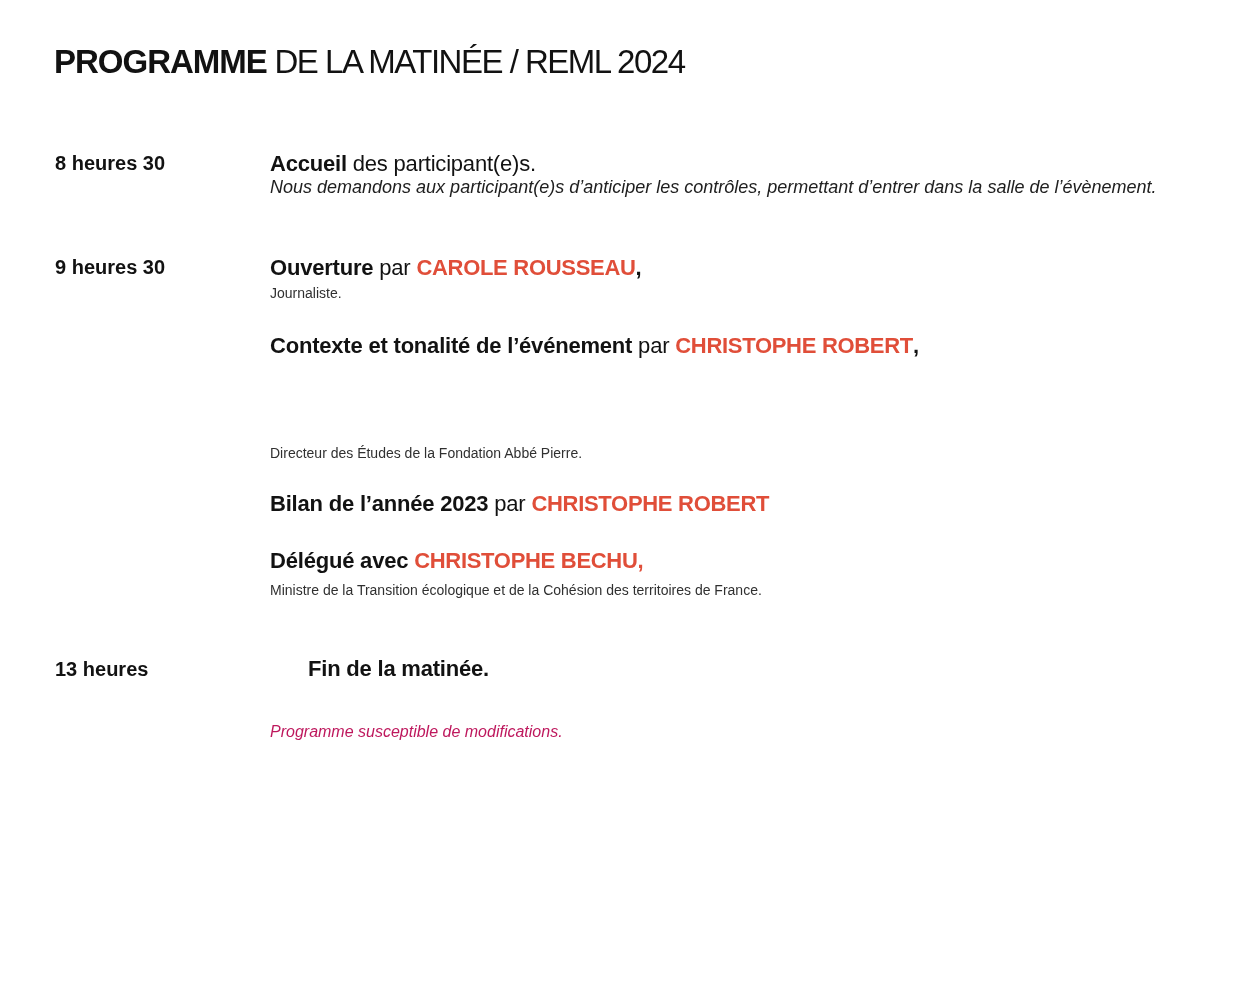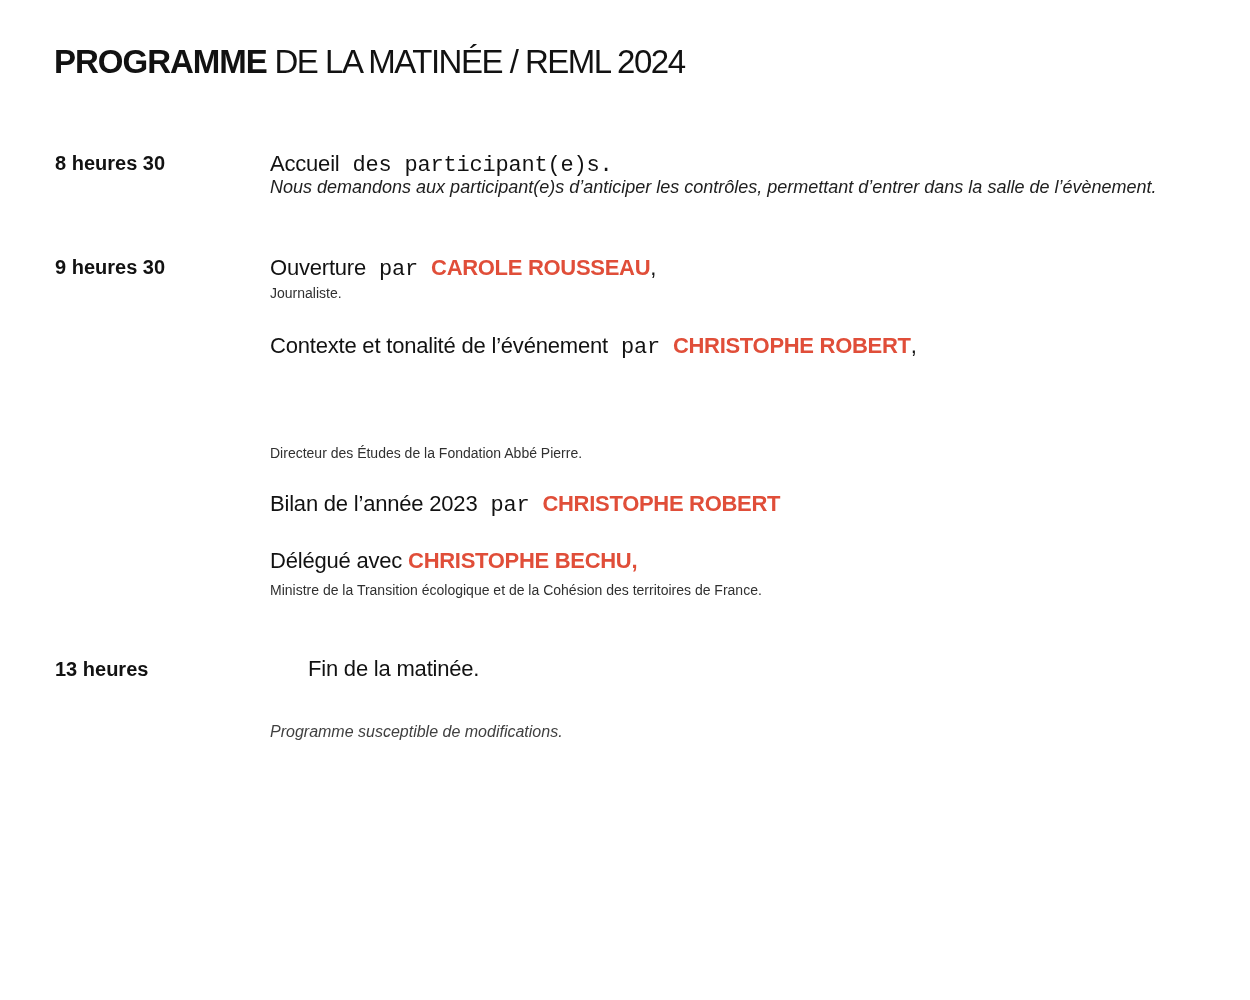--- a/index.html
+++ b/index.html
@@ -19,32 +19,32 @@
   
   .title { left: 54px; top: 42px; font-size: 33px; line-height: 40px; letter-spacing: -1px; }
   .title .t-bold { font-weight: 800; }
   .title .t-rest { font-weight: 400; letter-spacing: -1.5px; }
 
   
   .time { left: 55px; font-size: 20px; font-weight: 700; line-height: 28px; color: var(--ink); }
 
   
   .heading { left: 270px; font-size: 22px; line-height: 27px; letter-spacing: -0.2px; color: var(--ink); }
-  .heading .b { font-weight: 400; }
-  .heading .r { font-weight: 400; font-family: Liberation Mono, monospace; }
+  .heading .b { font-weight: 700; }
+  .heading .r { font-weight: 400; }
   .heading .a { font-weight: 700; color: var(--accent); letter-spacing: -0.3px; }
 
   
   .sub { left: 270px; font-size: 14px; font-weight: 400; line-height: 26px; color: var(--ink-soft); }
 
   
   .note { left: 270px; font-size: 18px; font-style: italic; line-height: 22px; color: #202020; width: 960px; }
 
   
-  .footer-note { left: 270px; font-size: 16px; font-style: italic; color: #404040; }
+  .footer-note { left: 270px; font-size: 16px; font-style: italic; color: #be185d; }
 </style>
 </head>
 <body>
 
 <div class="page">
 
   <h1 class="line title"><span class="t-bold">PROGRAMME</span><span class="t-rest"> DE LA MATINÉE / REML 2024</span></h1>
 
   <div class="line time" style="top:149px;">8 heures 30</div>
   <p class="line heading" style="top:150px;"><span class="b">Accueil</span><span class="r"> des participant(e)s.</span></p>

